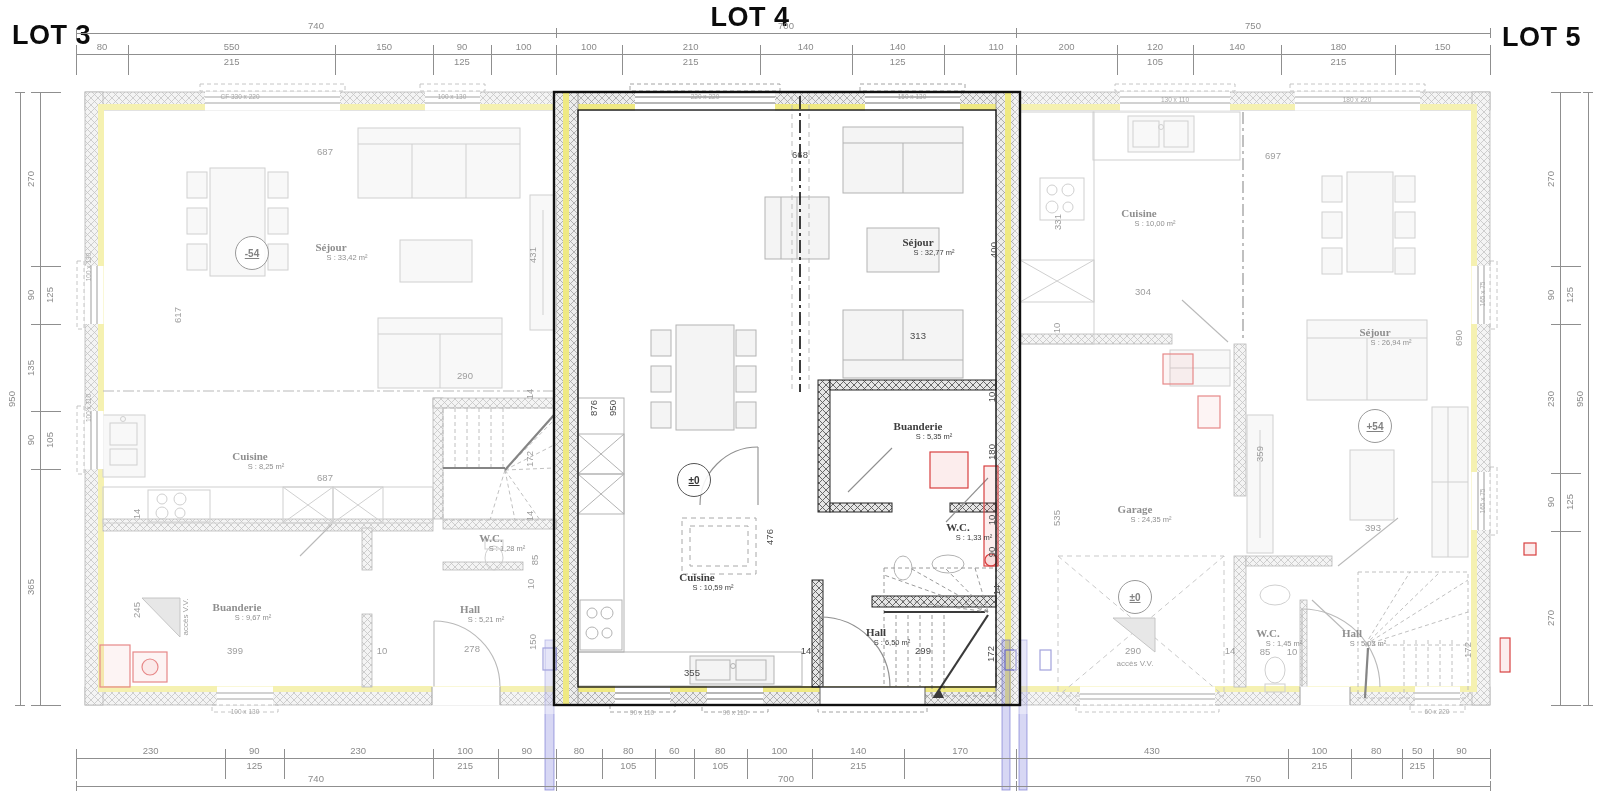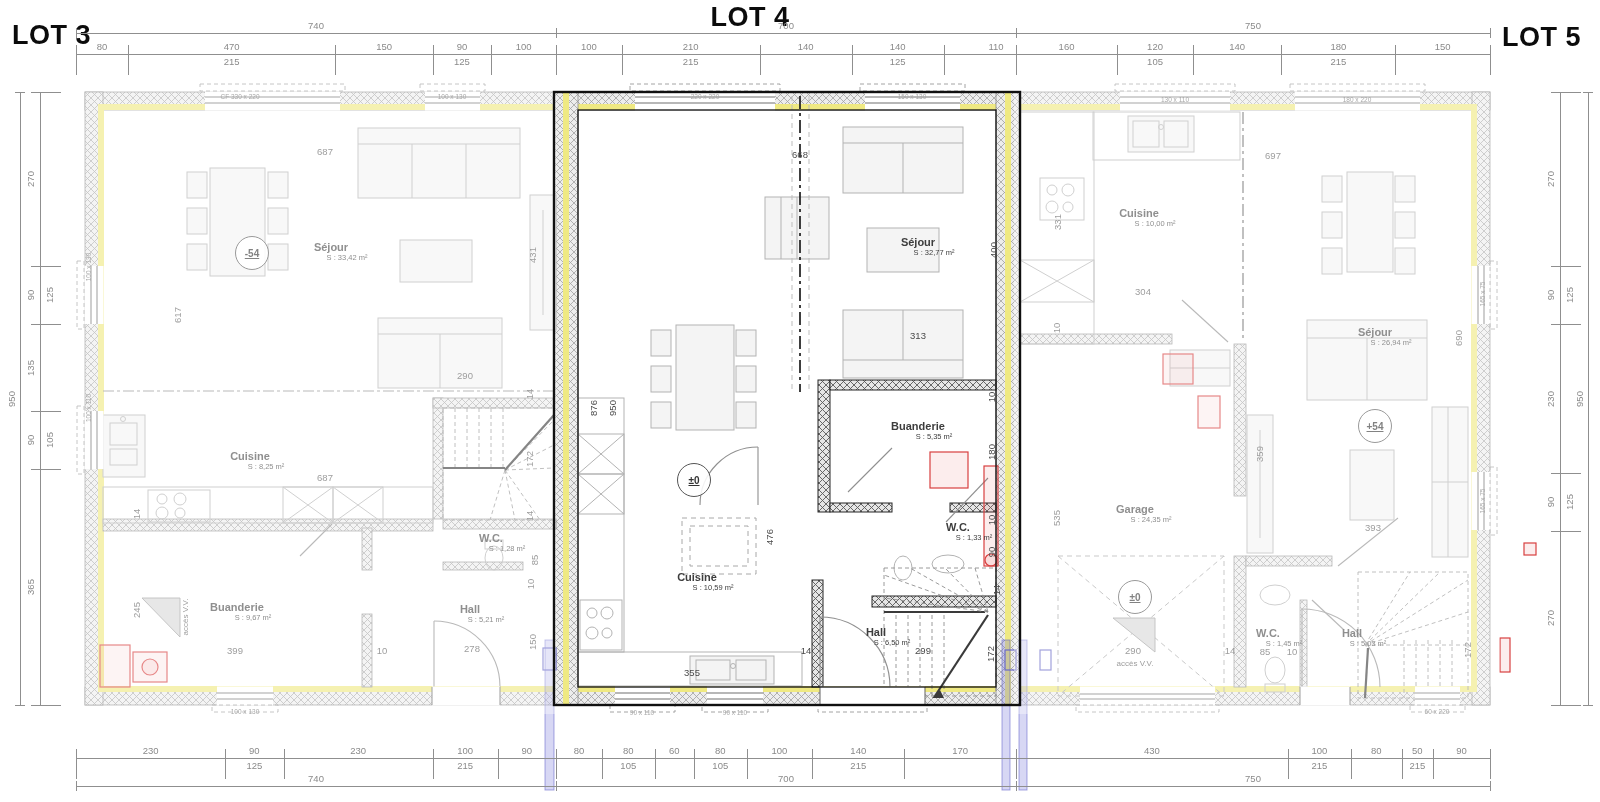--- a/index.html
+++ b/index.html
@@ -8,21 +8,21 @@
   #drawing{position:absolute;left:0;top:0;}
   #anno{position:absolute;left:0;top:0;width:1600px;height:802px;pointer-events:none;}
   .title{position:absolute;font-weight:bold;font-size:27px;color:#0b0b0b;letter-spacing:.5px;}
   .anno{position:absolute;transform:translate(-50%,-50%);color:#8a8a8a;font-size:9.5px;line-height:1;white-space:nowrap;}
   .anno.rot{transform:translate(-50%,-50%) rotate(-90deg);}
   .anno.strong{color:#4a4a4a;}
   .anno.faded{color:#9d9d9d;}
   .anno.tag{font-size:6.5px;color:#a8a8a8;}
   .anno.note{font-size:8px;color:#9d9d9d;}
   .room{position:absolute;transform:translate(-50%,-50%);text-align:center;line-height:1.15;}
-  .room .nm{font-weight:bold;font-size:11px;}
+  .room .nm{font-weight:bold;font-size:11px;font-family:Liberation Serif, serif;}
   .room .ar{font-size:7.5px;padding-left:32px;}
   .room.faded{color:#8f8f8f;}
   .room.strong{color:#3d3d3d;}
   .lvl{position:absolute;transform:translate(-50%,-50%);width:32px;height:32px;border:1.3px solid #777;
        border-radius:50%;display:flex;align-items:center;justify-content:center;font-size:10px;
        font-weight:bold;background:rgba(255,255,255,.88);}
   .lvl span{text-decoration:underline;}
   .lvl.faded{border-color:#9a9a9a;color:#828282;}
   .lvl.strong{color:#333;border-color:#555;}
   .dline{position:absolute;background:#8f8f8f;}
@@ -418,21 +418,21 @@
 
   <div class="title" style="left:12px;top:20px;">LOT 3</div>
   <div class="title" style="left:750px;top:2px;transform:translateX(-50%);">LOT 4</div>
   <div class="title" style="left:1502px;top:22px;">LOT 5</div>
 
   <div id="anno">
       <div class="dline" style="left: 76px; top: 54px; width: 480px; height: 1px;"></div>
       <div class="dline" style="left: 76px; top: 45px; width: 1px; height: 30px;"></div>
       <div class="anno" style="left: 101.946px; top: 47px;">80</div>
       <div class="dline" style="left: 128px; top: 45px; width: 1px; height: 30px;"></div>
-      <div class="anno" style="left: 231.676px; top: 47px;">470</div>
+      <div class="anno" style="left: 231.676px; top: 47px;">550</div>
       <div class="anno" style="left: 231.676px; top: 62px;">215</div>
       <div class="dline" style="left: 335px; top: 45px; width: 1px; height: 30px;"></div>
       <div class="anno" style="left: 384.108px; top: 47px;">150</div>
       <div class="dline" style="left: 433px; top: 45px; width: 1px; height: 30px;"></div>
       <div class="anno" style="left: 461.946px; top: 47px;">90</div>
       <div class="anno" style="left: 461.946px; top: 62px;">125</div>
       <div class="dline" style="left: 491px; top: 45px; width: 1px; height: 30px;"></div>
       <div class="anno" style="left: 523.568px; top: 47px;">100</div>
       <div class="dline" style="left: 556px; top: 45px; width: 1px; height: 30px;"></div>
       <div class="dline" style="left: 76px; top: 33px; width: 480px; height: 1px;"></div>
@@ -452,21 +452,21 @@
       <div class="anno" style="left: 897.714px; top: 62px;">125</div>
       <div class="dline" style="left: 944px; top: 45px; width: 1px; height: 30px;"></div>
       <div class="anno" style="left: 996px; top: 47px;">110</div>
       <div class="dline" style="left: 1016px; top: 45px; width: 1px; height: 30px;"></div>
       <div class="dline" style="left: 556px; top: 33px; width: 460px; height: 1px;"></div>
       <div class="dline" style="left: 556px; top: 28px; width: 1px; height: 10px;"></div>
       <div class="dline" style="left: 1016px; top: 28px; width: 1px; height: 10px;"></div>
       <div class="anno" style="left: 786px; top: 26px;">700</div>
       <div class="dline" style="left: 1016px; top: 54px; width: 474px; height: 1px;"></div>
       <div class="dline" style="left: 1016px; top: 45px; width: 1px; height: 30px;"></div>
-      <div class="anno" style="left: 1066.56px; top: 47px;">160</div>
+      <div class="anno" style="left: 1066.56px; top: 47px;">200</div>
       <div class="dline" style="left: 1117px; top: 45px; width: 1px; height: 30px;"></div>
       <div class="anno" style="left: 1155.04px; top: 47px;">120</div>
       <div class="anno" style="left: 1155.04px; top: 62px;">105</div>
       <div class="dline" style="left: 1193px; top: 45px; width: 1px; height: 30px;"></div>
       <div class="anno" style="left: 1237.2px; top: 47px;">140</div>
       <div class="dline" style="left: 1281px; top: 45px; width: 1px; height: 30px;"></div>
       <div class="anno" style="left: 1338.32px; top: 47px;">180</div>
       <div class="anno" style="left: 1338.32px; top: 62px;">215</div>
       <div class="dline" style="left: 1395px; top: 45px; width: 1px; height: 30px;"></div>
       <div class="anno" style="left: 1442.6px; top: 47px;">150</div>

